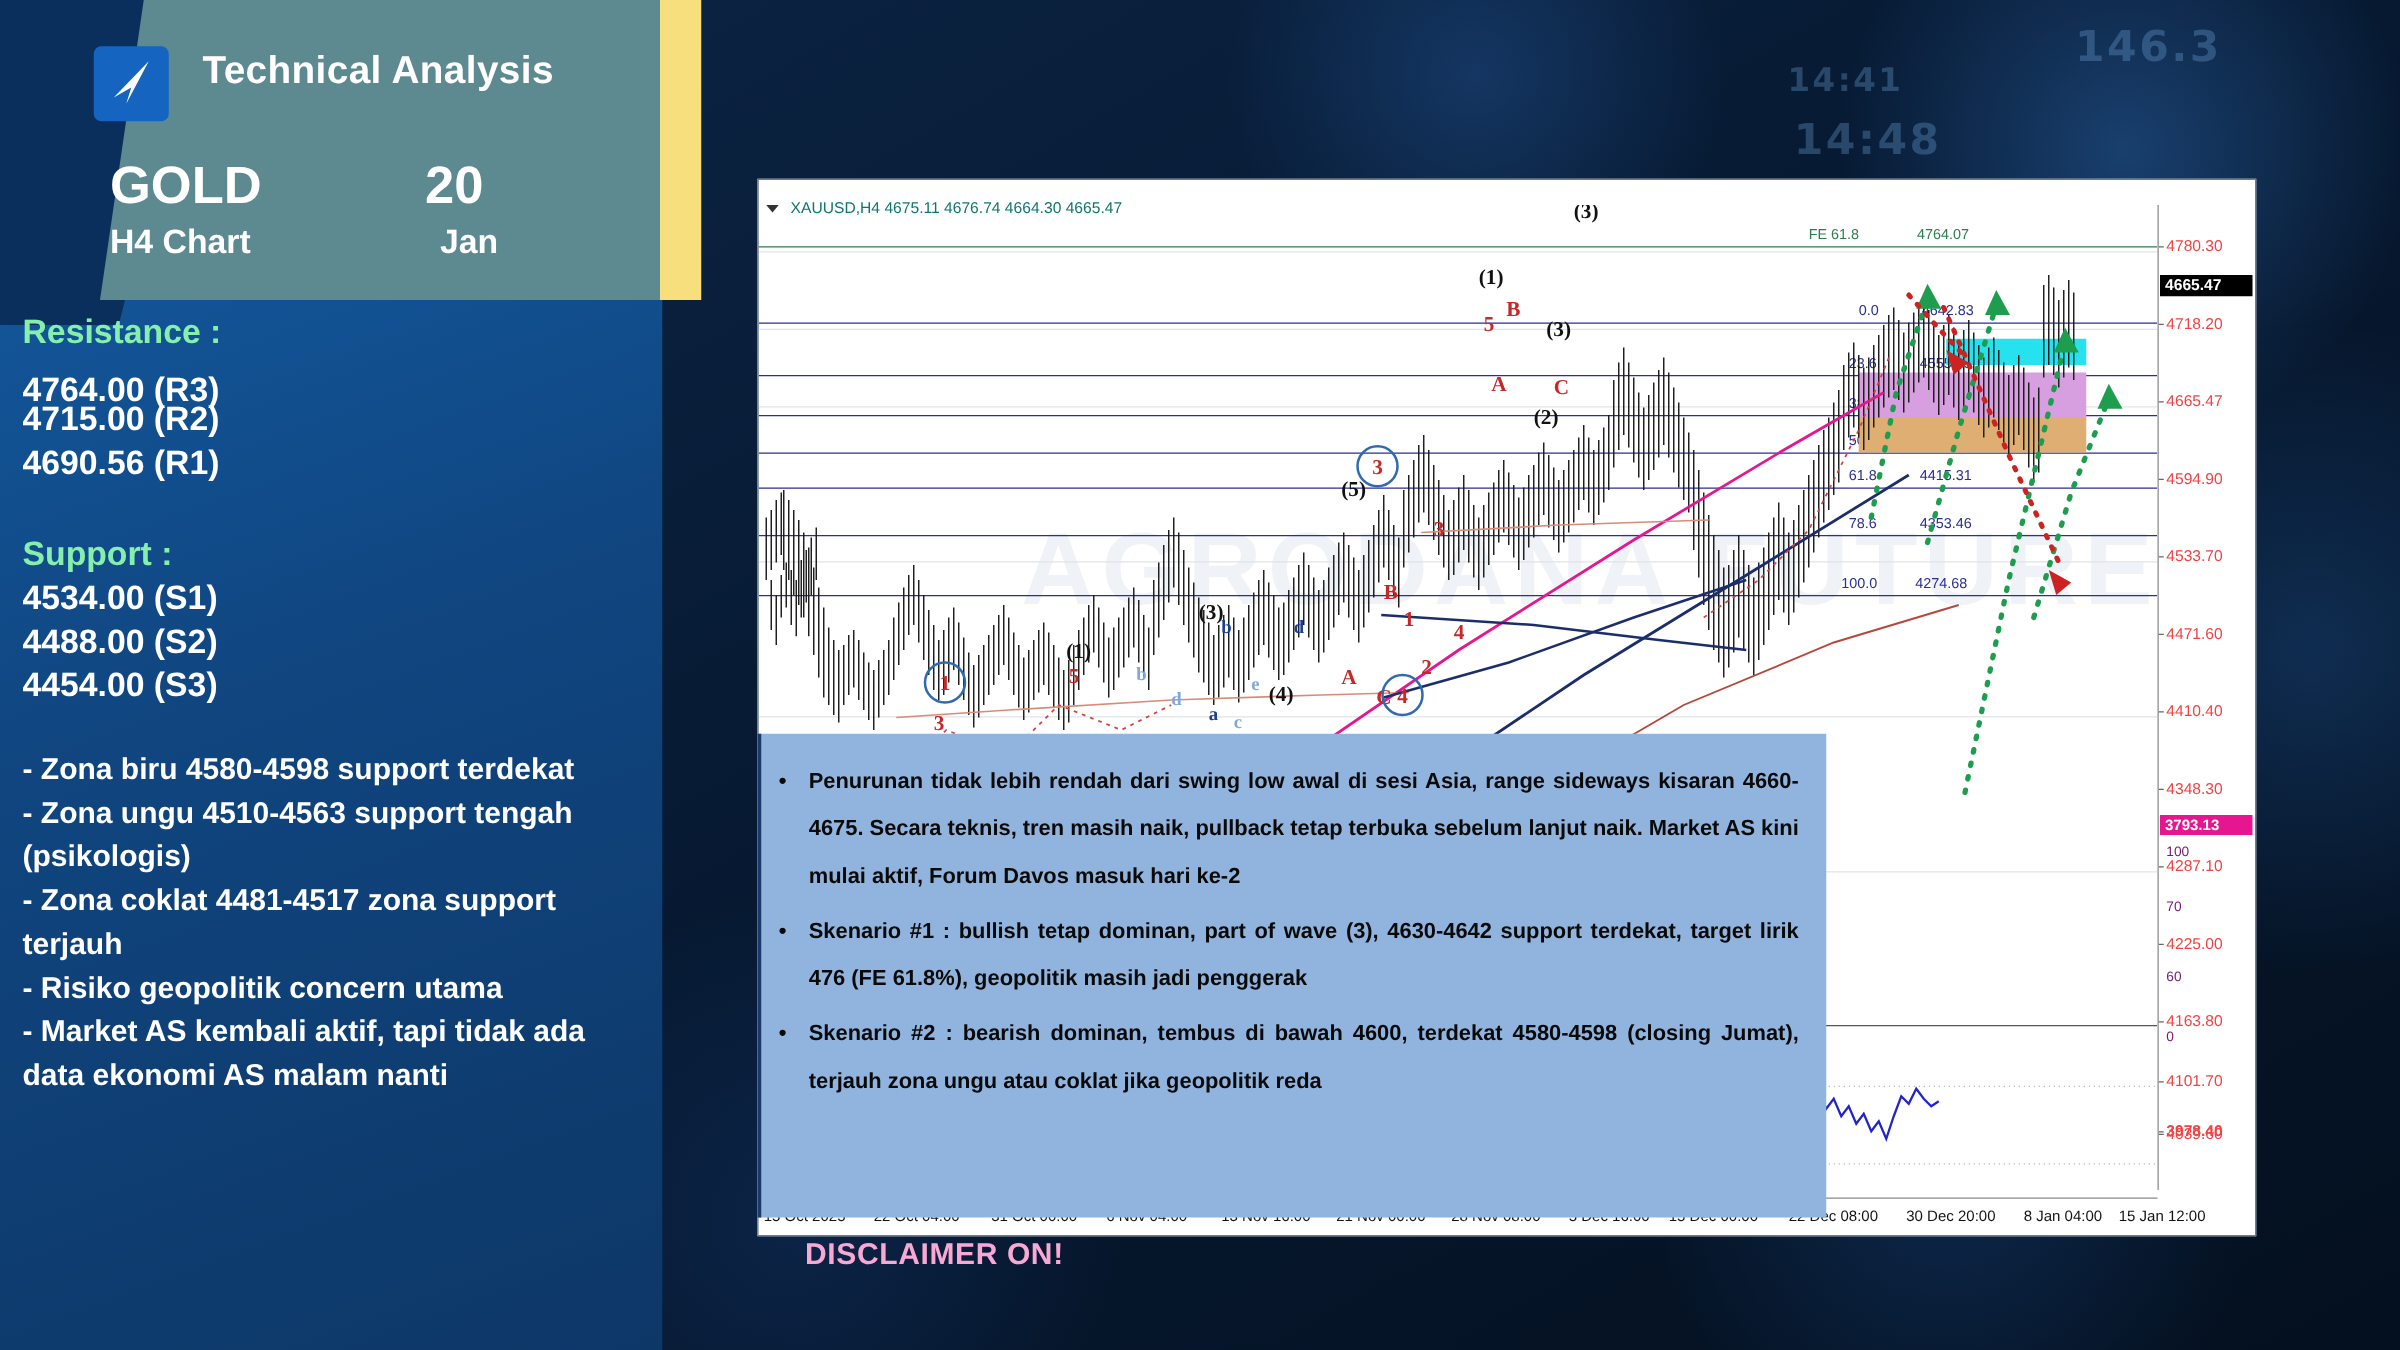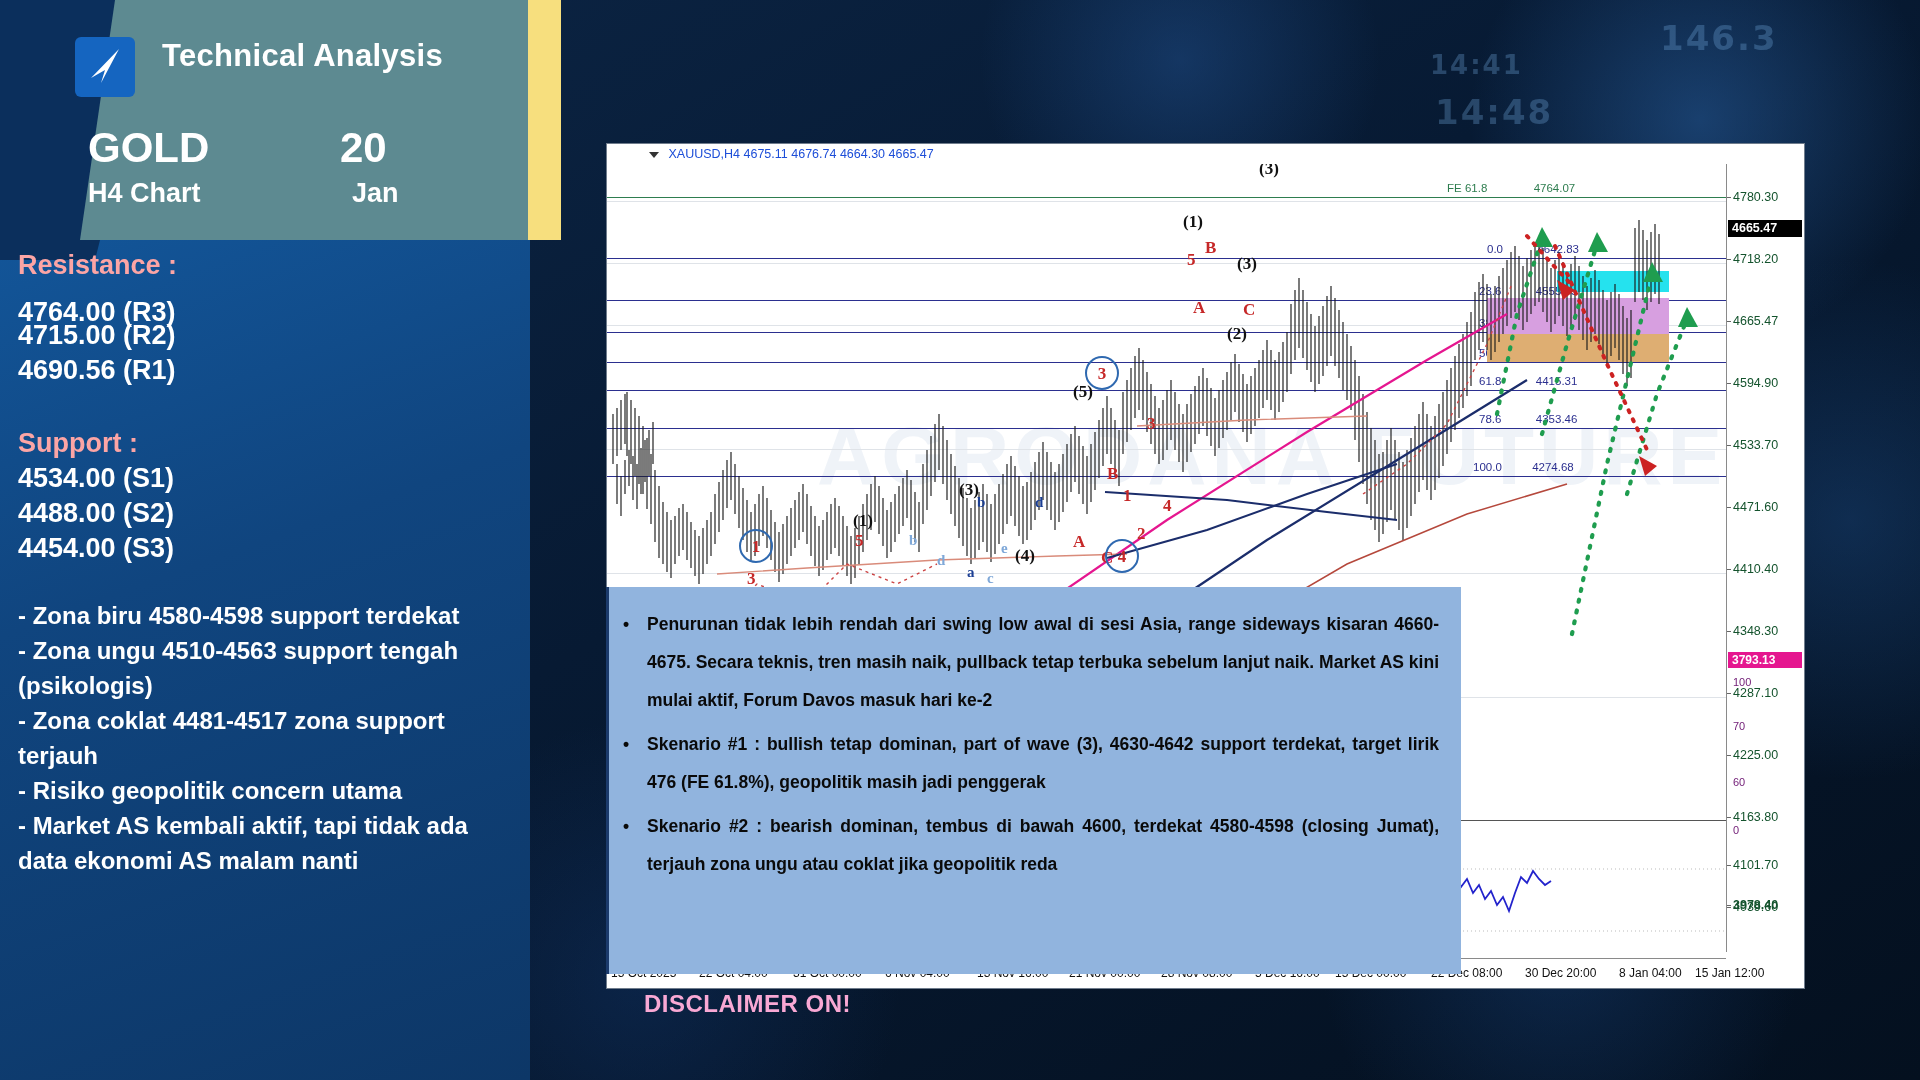--- a/index.html
+++ b/index.html
@@ -73,60 +73,59 @@
     position: absolute; left: 340px; top: 124px;
     font-size: 42px; font-weight: bold; color: #ffffff;
   }
   #date-month {
     position: absolute; left: 352px; top: 178px;
     font-size: 27px; font-weight: bold; color: #ffffff;
   }
 
   .side-head {
     position: absolute; left: 18px;
-    font-size: 27px; font-weight: bold; color: #fca5a5;
+    font-size: 27px; font-weight: bold; color: #86efac;
   }
   .side-level {
     position: absolute; left: 18px;
     font-size: 27px; font-weight: bold; color: #ffffff;
   }
   #notes {
     position: absolute; left: 18px; top: 598px; width: 505px;
     font-size: 24px; font-weight: bold; color: #ffffff;
     line-height: 35px;
   }
 
   
   #chart {
     position: absolute; left: 606px; top: 143px;
     width: 1199px; height: 846px;
     background: #ffffff;
     border: 1px solid #6f7c8c;
   }
   #chart-titlebar {
-    position: absolute; left: 0; top: 0; width: 100%; height: 20px;
-    font-size: 12.5px; color: #1d4ed8; padding-left: 6px; line-height: 20px;
+    position: absolute; left: 0; top: 12px; width: 100%; height: 20px;
+    font-size: 12.5px; color: #0f766e; padding-left: 6px; line-height: 20px;
     white-space: nowrap;
-    margin-left: 36px;
   }
   #chart-caret {
     display: inline-block; width: 0; height: 0;
     border-left: 5px solid transparent; border-right: 5px solid transparent;
     border-top: 6px solid #333; vertical-align: middle; margin-right: 6px;
   }
   #plot {
     position: absolute; left: 0; top: 20px; right: 78px; bottom: 0;
     overflow: hidden;
   }
   #price-axis {
     position: absolute; right: 0; top: 20px; width: 78px; bottom: 36px;
     border-left: 1px solid #8a8a8a; background: #fff;
   }
   .ptick {
-    position: absolute; left: 6px; font-size: 12.5px; color: #14532d;
+    position: absolute; left: 6px; font-size: 12.5px; color: #ef4444;
     white-space: nowrap; font-family: "Liberation Sans", sans-serif;
   }
   .ptick::before {
     content: ""; position: absolute; left: -6px; top: 7px;
     width: 4px; height: 1px; background: #666;
   }
   #price-current {
     position: absolute; right: 2px; width: 74px; height: 17px;
     background: #000; color: #fff; font-size: 12.5px; font-weight: bold;
     text-align: left; padding-left: 4px; line-height: 17px;

